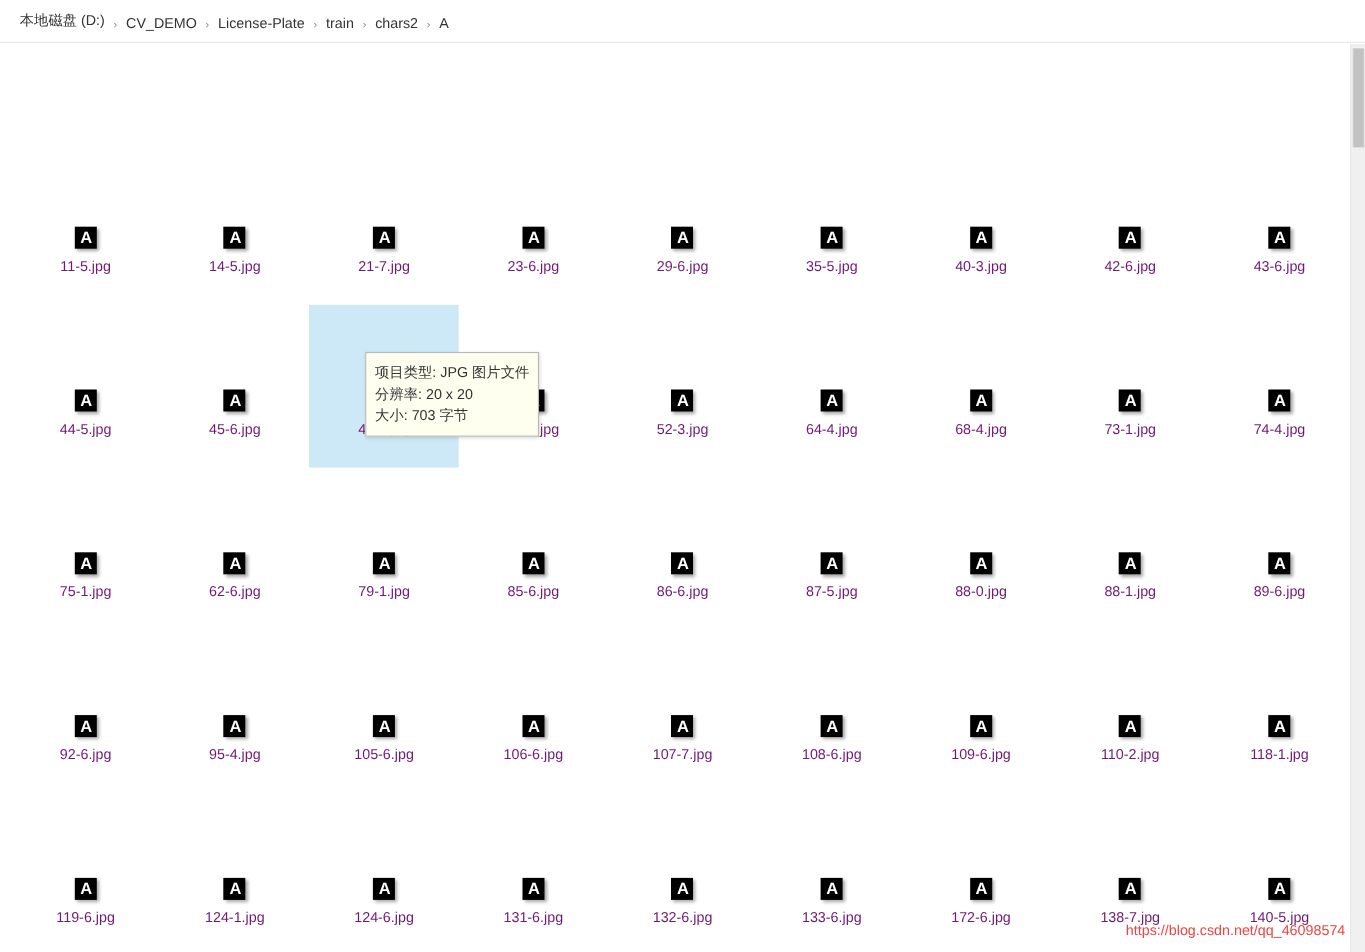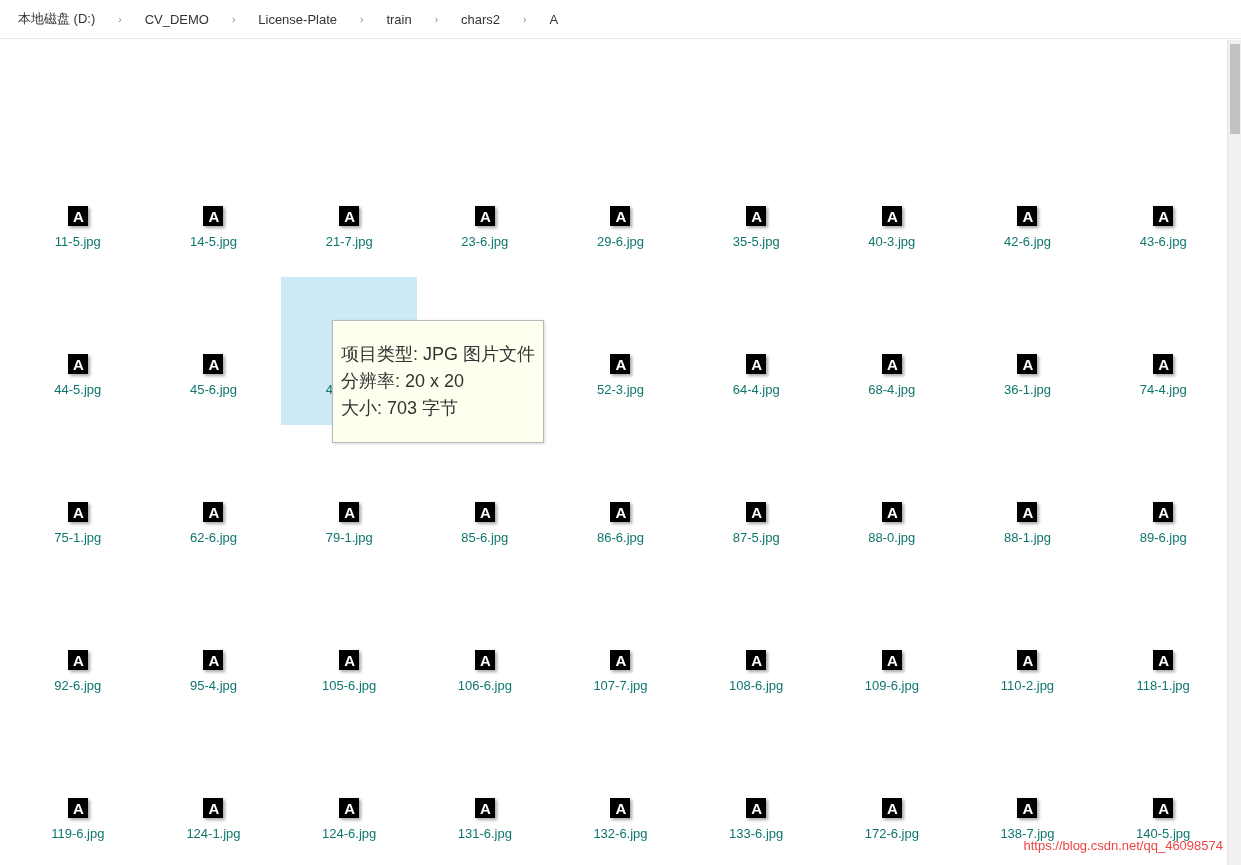--- a/index.html
+++ b/index.html
@@ -1,26 +1,26 @@
 <!DOCTYPE html>
 <html><head>
   <meta charset="utf-8">
   <style>
     * { margin: 0; padding: 0; box-sizing: border-box; }
     body { font-family: "Microsoft YaHei", "Segoe UI", Tahoma, sans-serif; font-size: 13px; background: #fff; width: 1241px; height: 865px; overflow: hidden; position: relative; }
-    .breadcrumb { padding: 10px 18px; border-bottom: 1px solid #e8e8e8; display: flex; align-items: center; gap: 21px; color: #333; }
+    .breadcrumb { padding: 10px 18px; border-bottom: 1px solid #e8e8e8; display: flex; align-items: flex-end; gap: 6px; color: #333; }
     .breadcrumb .crumb { cursor: pointer; }
     .breadcrumb .sep { color: #888; font-size: 10px; margin: 0 2px; }
     .main-area { height: calc(100% - 40px); overflow-y: auto; position: relative; }
     .file-grid { display: grid; grid-template-columns: repeat(9, 1fr); padding: 90px 10px 20px 10px; gap: 0; }
     .file-item { display: flex; flex-direction: column; align-items: center; justify-content: flex-end; height: 148px; padding: 8px 4px 28px 4px; position: relative; cursor: pointer; }
     .file-item.selected { background: #cde8f6; }
     .thumb { width: 20px; height: 20px; background: #000; color: #fff; display: flex; align-items: center; justify-content: center; font-weight: bold; font-size: 15px; font-family: Arial, sans-serif; box-shadow: 2px 2px 3px rgba(0,0,0,0.35); margin-bottom: 8px; letter-spacing:-1px;}
-    .file-label { font-size: 13px; color: #0f766e; white-space: nowrap; }
-    .tooltip { position: absolute; left: 332px; top: 320px; background: #fffff0; border: 1px solid #b8b8b8; padding: 20px 8px; font-size: 18px; line-height: 1.5; z-index: 100; box-shadow: 1px 1px 3px rgba(0,0,0,0.15); color:#333;}
+    .file-label { font-size: 13px; color: #701a75; white-space: nowrap; }
+    .tooltip { position: absolute; left: 332px; top: 320px; background: #fffff0; border: 1px solid #b8b8b8; padding: 8px 8px; font-size: 13px; line-height: 1.5; z-index: 100; box-shadow: 1px 1px 3px rgba(0,0,0,0.15); color:#333;}
     .tooltip div { white-space: nowrap; }
     .scrollbar-track { position: absolute; right: 0; top: 40px; width: 14px; height: calc(100% - 40px); background: #f0f0f0; border-left:1px solid #e4e4e4;}
     .scrollbar-thumb { position: absolute; top: 4px; left: 2px; width: 10px; height: 90px; background: #c2c2c2; border-radius: 0; }
     .watermark { position: absolute; right: 18px; bottom: 12px; color: #ef4444; font-size: 13px; pointer-events:none;}
   </style>
 </head>
 <body>
 
 <div class="breadcrumb" id="breadcrumb">
     <span class="crumb">本地磁盘 (D:)</span>
@@ -97,21 +97,21 @@
       <div class="file-item">
         <div class="thumb">A</div>
         <div class="file-label">64-4.jpg</div>
       </div>
       <div class="file-item">
         <div class="thumb">A</div>
         <div class="file-label">68-4.jpg</div>
       </div>
       <div class="file-item">
         <div class="thumb">A</div>
-        <div class="file-label">36-1.jpg</div>
+        <div class="file-label">73-1.jpg</div>
       </div>
       <div class="file-item">
         <div class="thumb">A</div>
         <div class="file-label">74-4.jpg</div>
       </div>
       <div class="file-item">
         <div class="thumb">A</div>
         <div class="file-label">75-1.jpg</div>
       </div>
       <div class="file-item">

